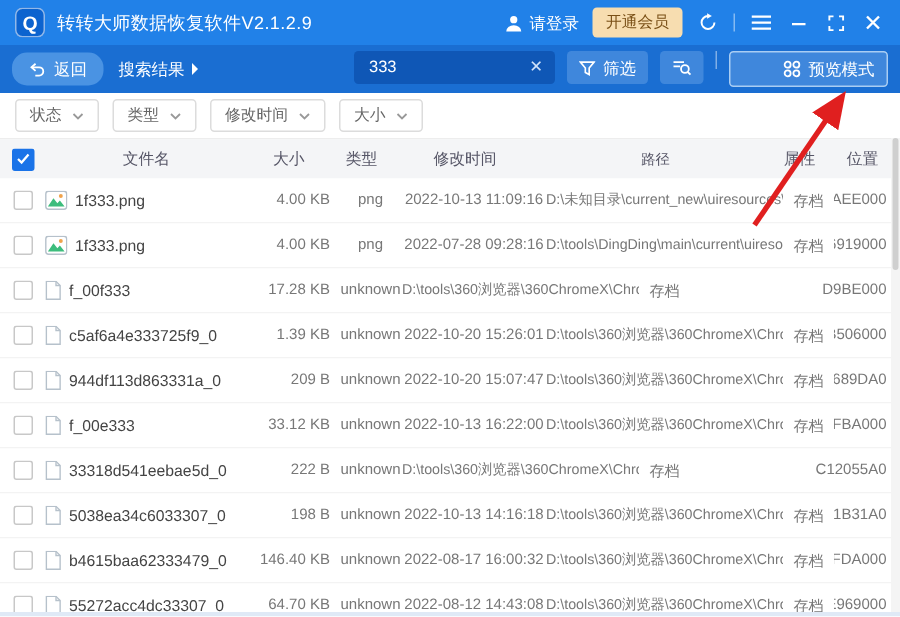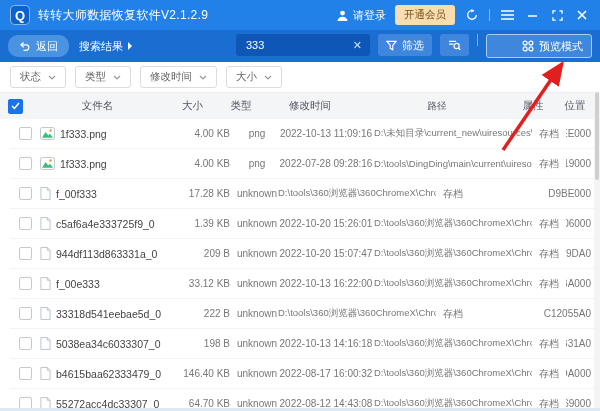--- a/index.html
+++ b/index.html
@@ -29,21 +29,21 @@
   .search-box input{flex:1;min-width:0;background:transparent;border:none;outline:none;color:#fff;font-size:11px;font-family:inherit;}
   .clear-x{color:#cfe2fa;font-size:11px;line-height:1;cursor:pointer;}
   .tool-btn{background:#3f87dc;border-radius:3px;height:22px;padding:0 8px;display:flex;align-items:center;gap:5px;font-size:11px;cursor:pointer;}
   .preview-btn{border:1px solid #a9cdf3;background:#3f87dc;padding-left:35px;}
   
   .filter-row{height:30px;background:#fff;display:flex;align-items:center;gap:9px;padding:0 10px;border-bottom:1px solid #ededed;}
   .chip{border:1px solid #dcdcdc;border-radius:3px;height:20px;padding:0 9px;display:flex;align-items:center;gap:7px;
         font-size:10.5px;color:#666;background:#fff;cursor:pointer;}
   
   .thead{height:26px;background:#f4f5f7;display:flex;align-items:center;font-size:10.5px;color:#556;}
-  .trow{height:29px;display:flex;align-items:center;border-bottom:1px solid #f3f3f3;font-size:10px;color:#777;background:#fff;cursor:default;margin-left:10px;}
+  .trow{height:29px;display:flex;align-items:center;border-bottom:1px solid #f3f3f3;font-size:10px;color:#777;background:#fff;cursor:default;}
   .c{display:flex;align-items:center;white-space:nowrap;overflow:hidden;}
   .c-check{width:30px;justify-content:center;flex:none;}
   .c-name{width:135px;flex:none;gap:5px;color:#444;font-size:10.5px;}
   .c-size{width:55px;flex:none;justify-content:flex-end;padding-right:6px;}
   .c-type{width:42px;flex:none;justify-content:center;}
   .c-mod{width:96px;flex:none;justify-content:center;}
   .c-path{width:158px;flex:none;font-size:9.5px;}
   .c-attr{width:34px;flex:none;justify-content:center;}
   .c-loc{flex:1;justify-content:flex-end;padding-right:9px;}
   .thead .c{justify-content:center;color:#556;padding-right:0;}

